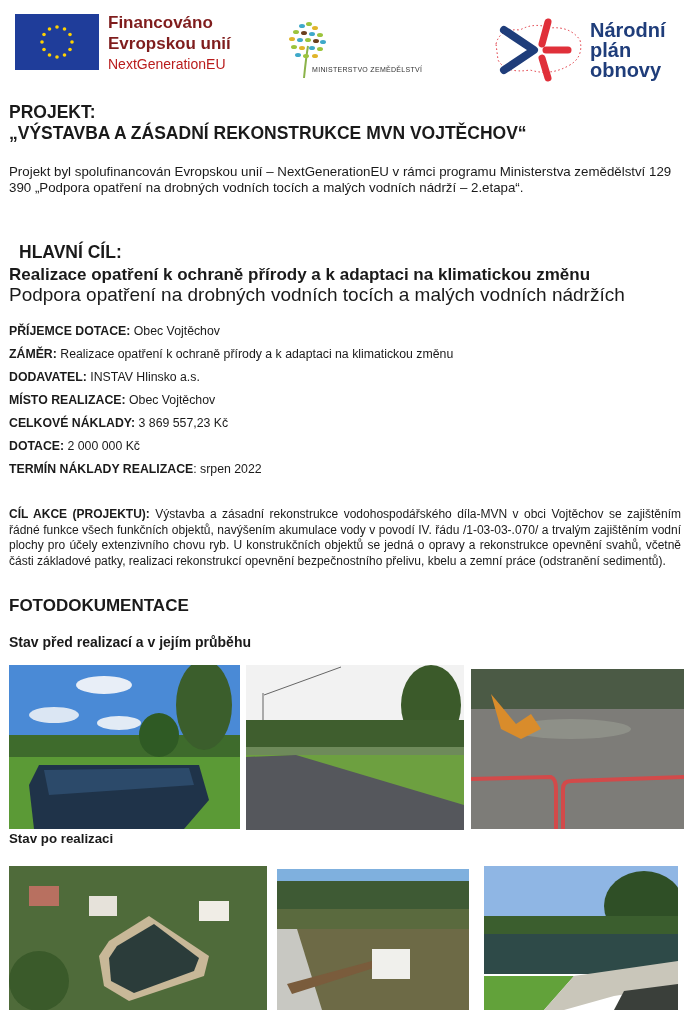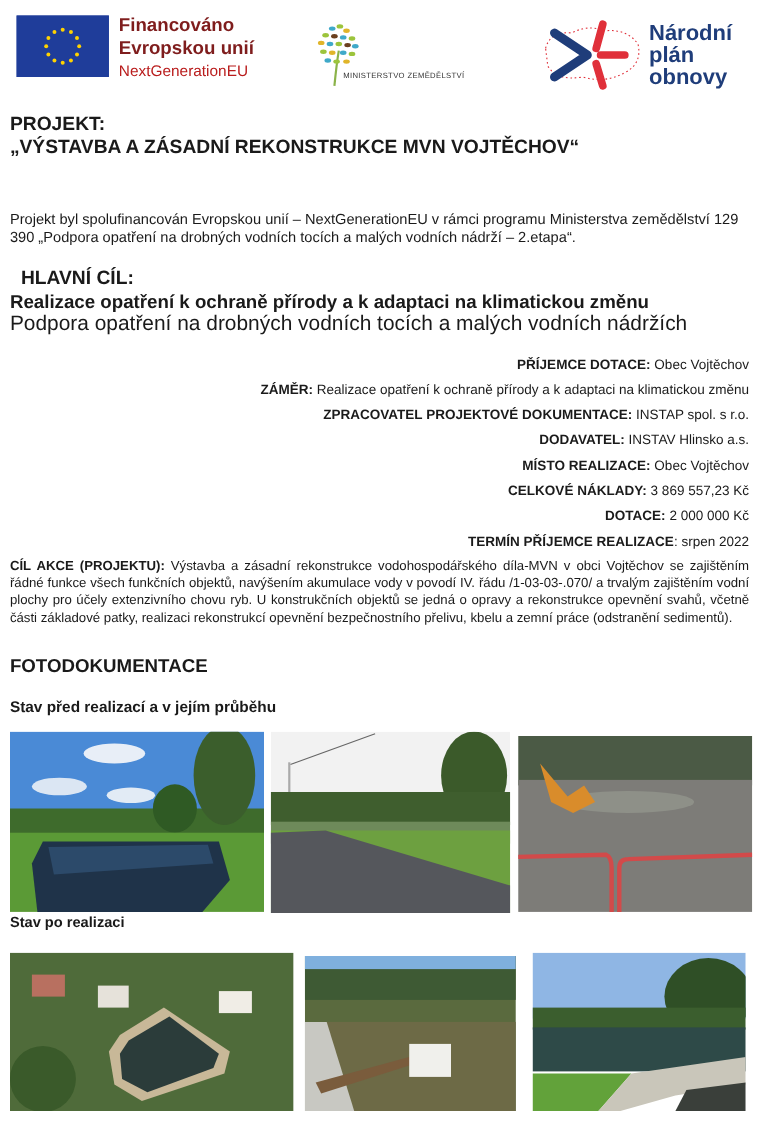--- a/index.html
+++ b/index.html
@@ -11,26 +11,26 @@
   .eu-flag { left: 15px; top: 14px; width: 84px; height: 56px; background: #1f3d9a; }
   .eu-text { left: 108px; top: 12px; }
   .eu-line1, .eu-line2 { font-weight: bold; font-size: 17px; color: #7f1d1d; line-height: 21px; }
   .eu-line3 { font-size: 14px; color: #b91c1c; line-height: 20px; }
   .mze { left: 282px; top: 18px; width: 180px; height: 62px; }
   .mze-label { left: 312px; top: 66px; font-size: 7px; letter-spacing: 0.3px; color: #333; }
   .npo-mark { left: 490px; top: 14px; width: 96px; height: 70px; }
   .npo-text { left: 590px; top: 20px; font-weight: bold; font-size: 20px; line-height: 20px; color: #1f3d7a; }
 
   .h-project { left: 9px; top: 102px; font-weight: bold; font-size: 17.5px; line-height: 21px; }
-  .intro { left: 9px; top: 164px; width: 672px; font-size: 13.3px; line-height: 16px; margin-top: 28px; }
+  .intro { left: 9px; top: 164px; width: 672px; font-size: 13.3px; line-height: 16px; }
   .h-goal { left: 19px; top: 242px; font-weight: bold; font-size: 17.5px; line-height: 21px; }
   .goal-main { left: 9px; top: 264px; font-weight: bold; font-size: 17px; line-height: 21px; }
   .goal-sub { left: 9px; top: 284px; font-size: 19px; line-height: 21px; text-align: center; }
 
-  .fields { left: 9px; top: 320px; width: 672px; text-align: right; }
+  .fields { left: 9px; top: 320px; width: 672px; }
   .field { font-size: 12.3px; line-height: 23px; height: 23px; white-space: nowrap; }
   .field b { font-weight: bold; }
   .aim { left: 9px; top: 507px; width: 672px; font-size: 12px; line-height: 15.5px; text-align: justify; }
   .aim b { font-weight: bold; }
 
   .h-photo { left: 9px; top: 596px; font-weight: bold; font-size: 17px; }
   .sub-before { left: 9px; top: 634px; font-weight: bold; font-size: 14px; }
   .sub-after { left: 9px; top: 831px; font-weight: bold; font-size: 13.3px; }
 
   .photo { position: absolute; overflow: hidden; }
@@ -113,26 +113,25 @@
 </div>
 <div class="abs intro">Projekt byl spolufinancován Evropskou unií – NextGenerationEU v rámci programu Ministerstva zemědělství 129 390 „Podpora opatření na drobných vodních tocích a malých vodních nádrží – 2.etapa“.</div>
 
 <div class="abs h-goal">HLAVNÍ CÍL:</div>
 <div class="abs goal-main">Realizace opatření k ochraně přírody a k adaptaci na klimatickou změnu</div>
 <div class="abs goal-sub">Podpora opatření na drobných vodních tocích a malých vodních nádržích</div>
 
 <div class="abs fields">
   <div class="field"><b>PŘÍJEMCE DOTACE:</b><span> Obec Vojtěchov</span></div>
   <div class="field"><b>ZÁMĚR:</b><span> Realizace opatření k ochraně přírody a k adaptaci na klimatickou změnu</span></div>
-  <div class="field"><b>ZPRACOVATEL PROJEKTOVÉ DOKUMENTACE:</b><span> INSTAP spol. s r.o.</span></div>
   <div class="field"><b>DODAVATEL:</b><span> INSTAV Hlinsko a.s.</span></div>
   <div class="field"><b>MÍSTO REALIZACE:</b><span> Obec Vojtěchov</span></div>
   <div class="field"><b>CELKOVÉ NÁKLADY:</b><span> 3 869 557,23 Kč</span></div>
   <div class="field"><b>DOTACE:</b><span> 2 000 000 Kč</span></div>
-  <div class="field"><b>TERMÍN PŘÍJEMCE REALIZACE</b><span>: srpen 2022</span></div>
+  <div class="field"><b>TERMÍN NÁKLADY REALIZACE</b><span>: srpen 2022</span></div>
 </div>
 
 <div class="abs aim"><b>CÍL AKCE (PROJEKTU):</b><span> Výstavba a zásadní rekonstrukce vodohospodářského díla-MVN v obci Vojtěchov se zajištěním řádné funkce všech funkčních objektů, navýšením akumulace vody v povodí IV. řádu /1-03-03-.070/ a trvalým zajištěním vodní plochy pro účely extenzivního chovu ryb. U konstrukčních objektů se jedná o opravy a rekonstrukce opevnění svahů, včetně části základové patky, realizaci rekonstrukcí opevnění bezpečnostního přelivu, kbelu a zemní práce (odstranění sedimentů).</span></div>
 
 <div class="abs h-photo">FOTODOKUMENTACE</div>
 <div class="abs sub-before">Stav před realizací a v jejím průběhu</div>
 
 <div class="photo" style="left:9px;top:665px;width:231px;height:164px;">
   <svg viewBox="0 0 231 164" preserveAspectRatio="none">
     <rect width="231" height="90" fill="#4a8ad6"></rect>

